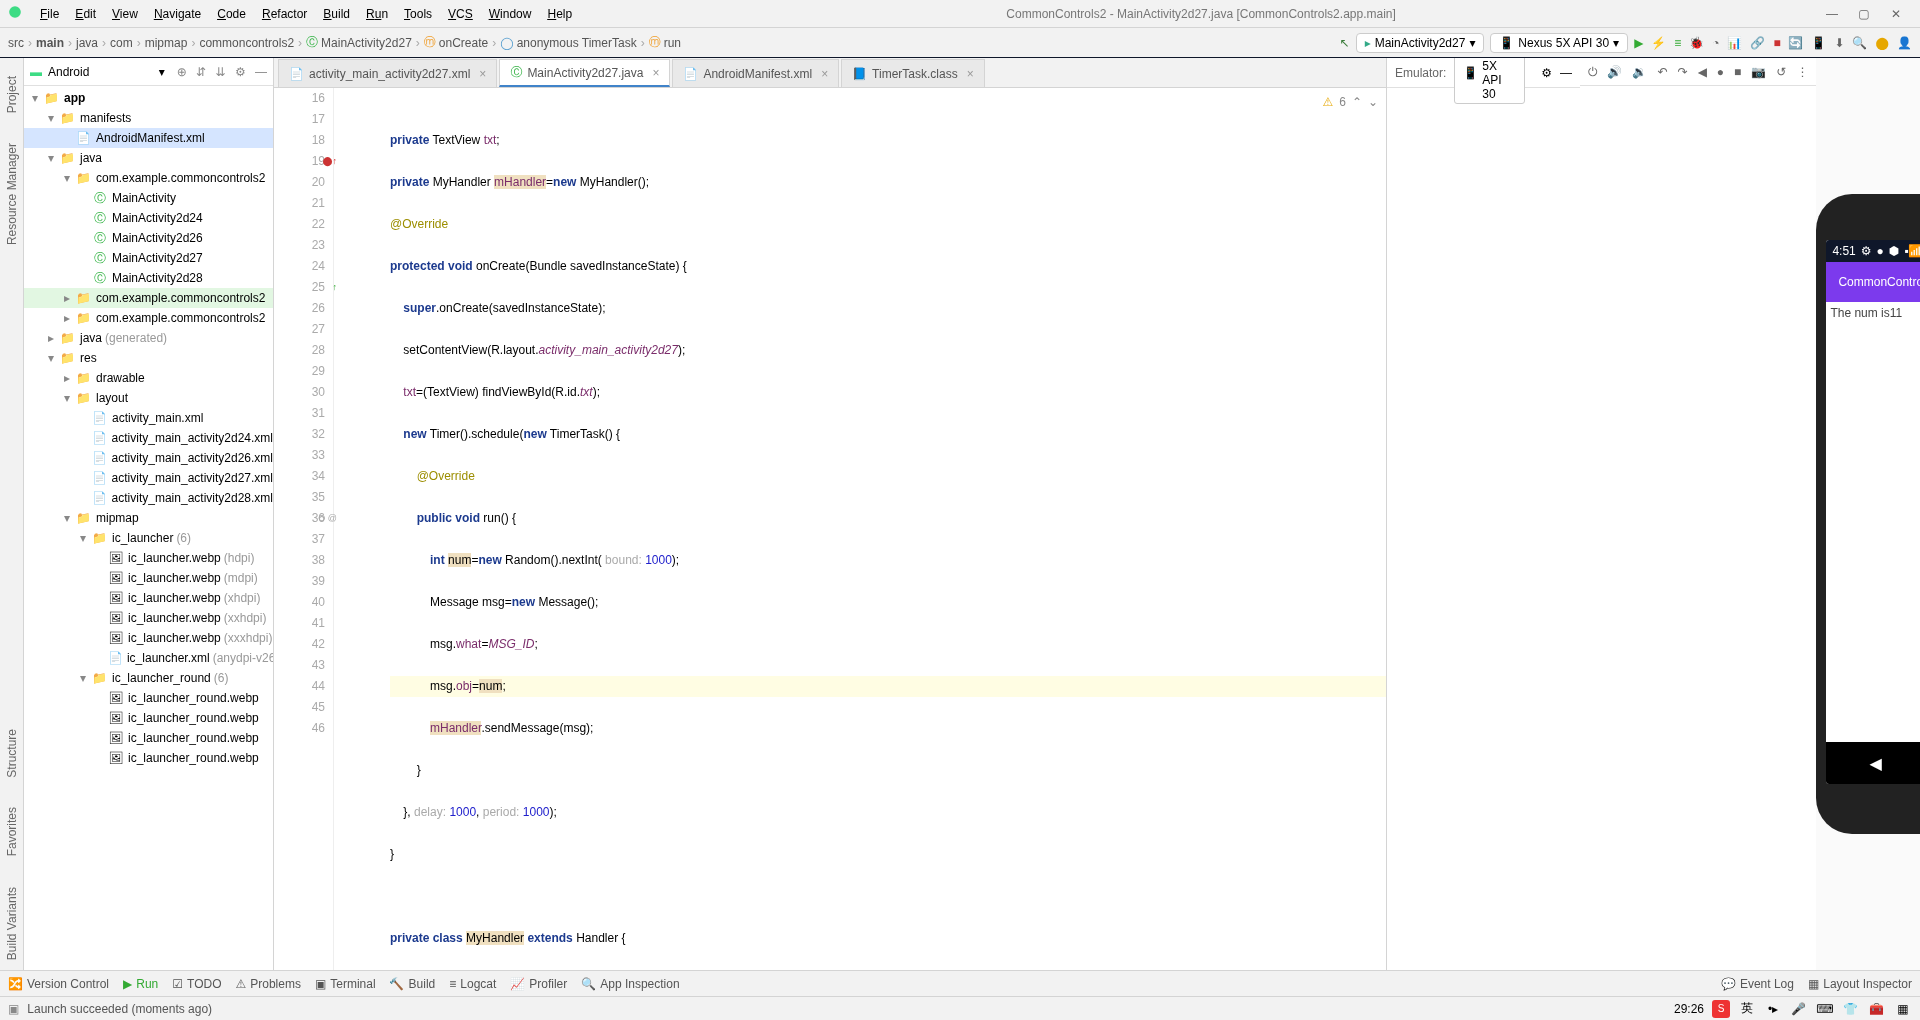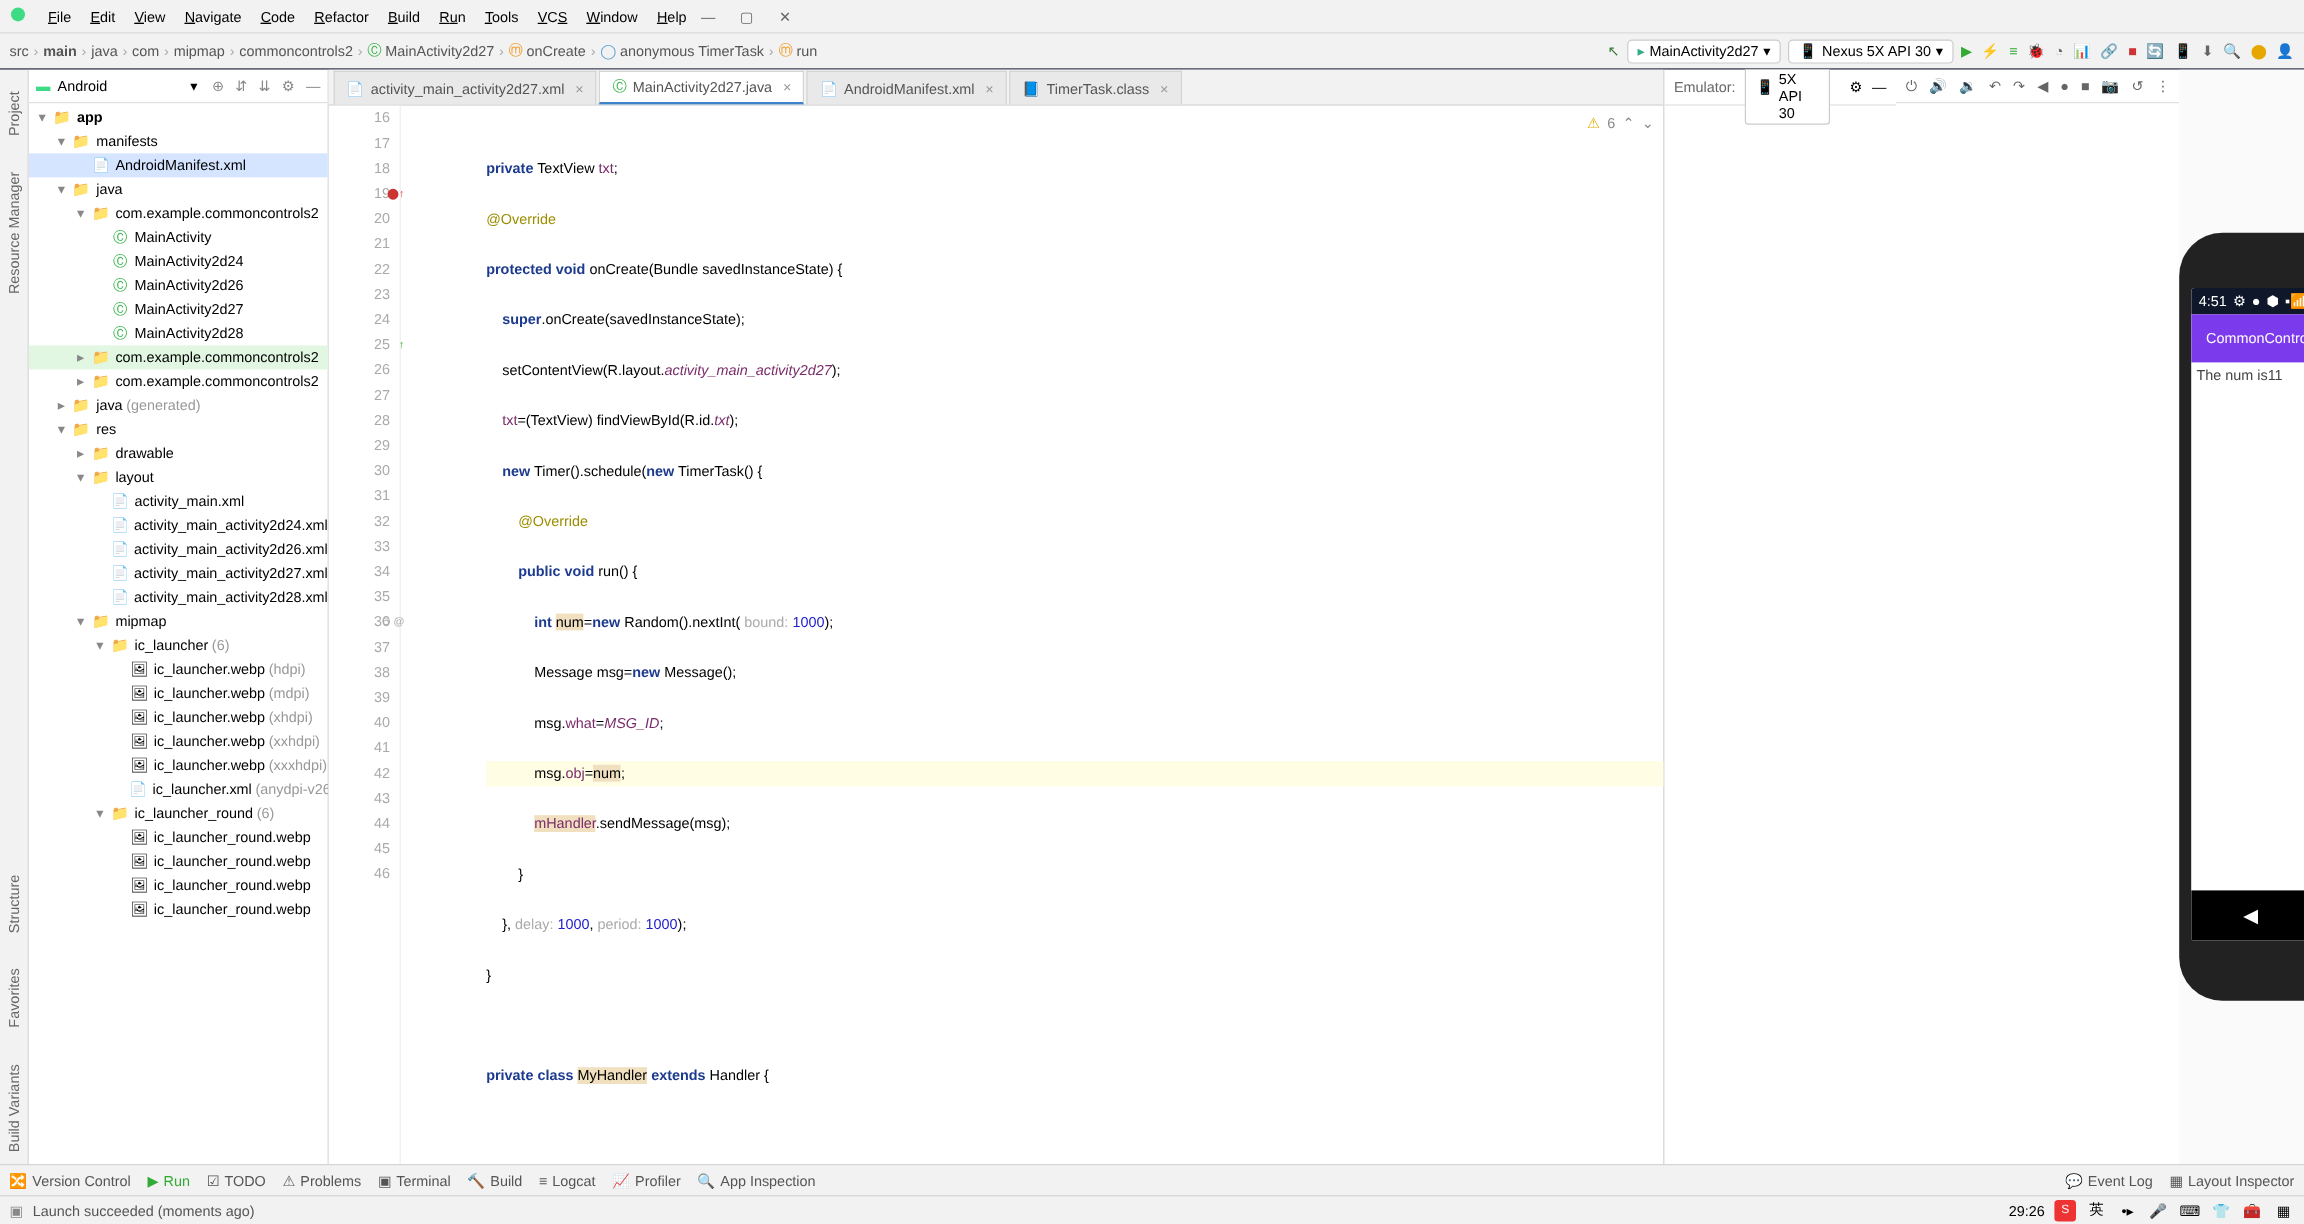--- a/index.html
+++ b/index.html
@@ -43,21 +43,21 @@
 .folder-icon { color: #5c8ab0; }
 .c-icon { color:#3ab54a;}
 .m-icon { color:#f0a030; border-radius:50%;}
 
 .editor-area { flex: 1; display: flex; flex-direction: column; background: #fff; }
 .tabs { height: 30px; display: flex; align-items: flex-end; background: #f2f2f2; border-bottom: 1px solid #d4d4d4; padding-left: 4px; }
 .tab { height: 28px; padding: 0 10px; display: flex; align-items: center; gap: 5px; background: #e9e9e9; border: 1px solid #d4d4d4; border-bottom: none; margin-right: 2px; cursor: pointer; color:#555;}
 .tab.active { background: #fff; border-bottom: 2px solid #4083c9; }
 .tab .close { color: #999; margin-left: 4px; }
 
-.code-container { flex: 1; display: flex; overflow: hidden; gap: 15px; }
+.code-container { flex: 1; display: flex; overflow: hidden; }
 .gutter { width: 60px; background: #fff; border-right: 1px solid #eee; text-align: right; padding-right: 8px; color: #aaa; font-family: "Consolas", monospace; font-size: 13px; line-height: 21px; position:relative;}
 .gutter-line { height: 21px; position:relative;}
 .gutter-line .mark { position:absolute; right:-12px; font-size:9px;}
 .code { flex: 1; font-family: "Consolas", monospace; font-size: 13.5px; line-height: 21px; padding-left: 56px; overflow: auto; white-space: pre; position:relative;}
 .code-line { height: 21px; }
 .code-line.hl { background: #fffde3; }
 .kw { color: #1c3a8e; font-weight: bold; }
 .ann { color: #9c8e00; }
 .num { color: #2020cc; }
 .field { color: #7a2c6a; }
@@ -112,20 +112,21 @@
   <span class="menu-item"><u>V</u>iew</span>
   <span class="menu-item"><u>N</u>avigate</span>
   <span class="menu-item"><u>C</u>ode</span>
   <span class="menu-item"><u>R</u>efactor</span>
   <span class="menu-item"><u>B</u>uild</span>
   <span class="menu-item">R<u>u</u>n</span>
   <span class="menu-item"><u>T</u>ools</span>
   <span class="menu-item">VC<u>S</u></span>
   <span class="menu-item"><u>W</u>indow</span>
   <span class="menu-item"><u>H</u>elp</span>
+  <span class="window-title">CommonControls2 - MainActivity2d27.java [CommonControls2.app.main]</span>
   <div class="win-controls">
     <span>—</span>
     <span>▢</span>
     <span>✕</span>
   </div>
 </div>
 
 <div class="toolbar">
   <div class="breadcrumb">
     <span class="bc-item">src</span>
@@ -430,20 +431,21 @@
         <div class="gutter-line">41</div>
           <div class="gutter-line">42</div>
           <div class="gutter-line">43</div>
         <div class="gutter-line">44</div>
           <div class="gutter-line">45</div>
           <div class="gutter-line">46</div>
       </div>
       <div class="code">
 <div class="inspection"><span class="warn">⚠</span><span>6</span> <span>⌃</span> <span>⌄</span></div>
 <div class="code-line"><span class="kw">private</span> TextView <span class="field">txt</span>;</div>
+<div class="code-line"><span class="kw">private</span> MyHandler <span class="field hi">mHandler</span>=<span class="kw">new</span> MyHandler();</div>
 <div class="code-line"><span class="ann">@Override</span></div>
 <div class="code-line"><span class="kw">protected void</span> onCreate(Bundle savedInstanceState) {</div>
 <div class="code-line">    <span class="kw">super</span>.onCreate(savedInstanceState);</div>
 <div class="code-line">    setContentView(R.layout.<span class="field"><i>activity_main_activity2d27</i></span>);</div>
 <div class="code-line">    <span class="field">txt</span>=(TextView) findViewById(R.id.<span class="field"><i>txt</i></span>);</div>
 <div class="code-line">    <span class="kw">new</span> Timer().schedule(<span class="kw">new</span> TimerTask() {</div>
 <div class="code-line">        <span class="ann">@Override</span></div>
 <div class="code-line">        <span class="kw">public void</span> run() {</div>
 <div class="code-line">            <span class="kw">int</span> <span class="hi">num</span>=<span class="kw">new</span> Random().nextInt( <span class="hint">bound:</span> <span class="num">1000</span>);</div>
 <div class="code-line">            Message msg=<span class="kw">new</span> Message();</div>

